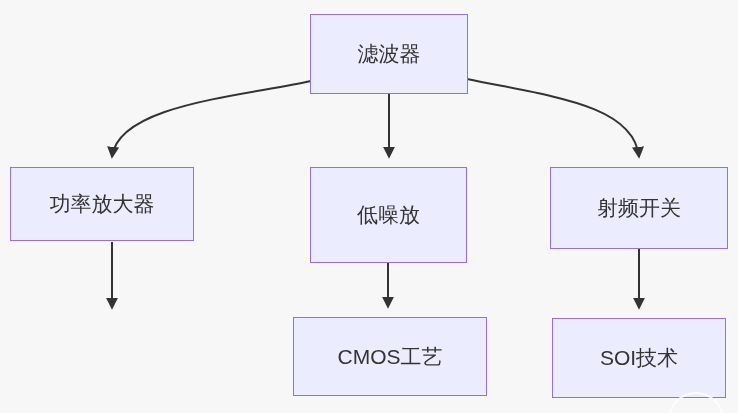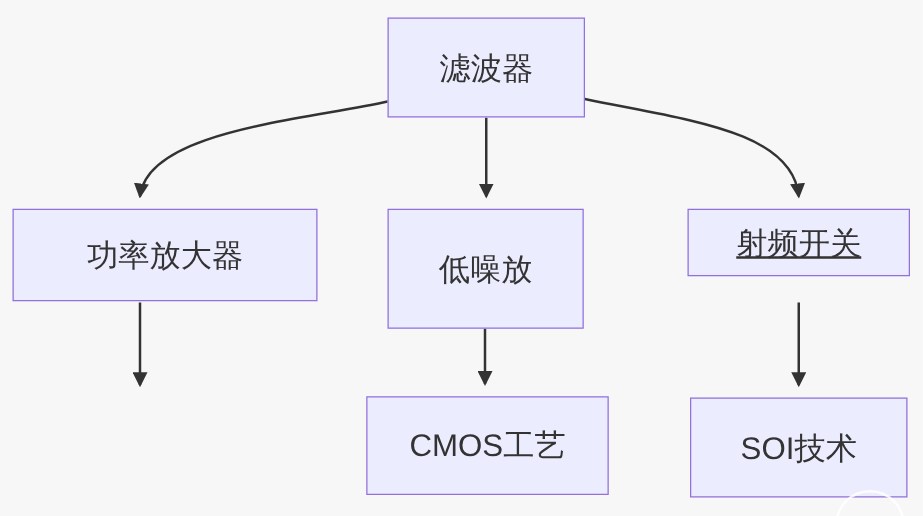--- a/index.html
+++ b/index.html
@@ -29,27 +29,27 @@
     stroke: var(--edge-color);
     stroke-width: 2px;
   }
   .arrowhead { fill: var(--edge-color); }
   .node {
     position: absolute;
     display: flex; align-items: center; justify-content: center;
     background: var(--node-fill);
     border: 1.5px solid var(--node-border);
     color: var(--text-color);
-    font-size: 25px;
+    font-size: 21px;
     text-align: center;
   }
   .n-filter { left: 310px; top: 14px;  width: 158px; height: 80px; }
-  .n-pa     { left: 10px;  top: 167px; width: 244px; height: 74px; }
+  .n-pa     { left: 10px;  top: 167px; width: 184px; height: 74px; }
   .n-lna    { left: 310px; top: 167px; width: 157px; height: 96px; }
-  .n-sw     { left: 550px; top: 167px; width: 178px; height: 54px; text-decoration: underline; }
+  .n-sw     { left: 550px; top: 167px; width: 178px; height: 82px; }
   .n-sic    { left: 4px;   top: 318px; width: 218px; height: 78px; }
   .n-cmos   { left: 293px; top: 317px; width: 194px; height: 79px; align-items: center; }
   .n-soi    { left: 552px; top: 318px; width: 174px; height: 80px; }
   .watermark {
     position: absolute;
     left: 668px; top: 392px;
     width: 56px; height: 56px;
     border-radius: 50%;
     border: 2px solid rgba(255,255,255,0.85);
   }

